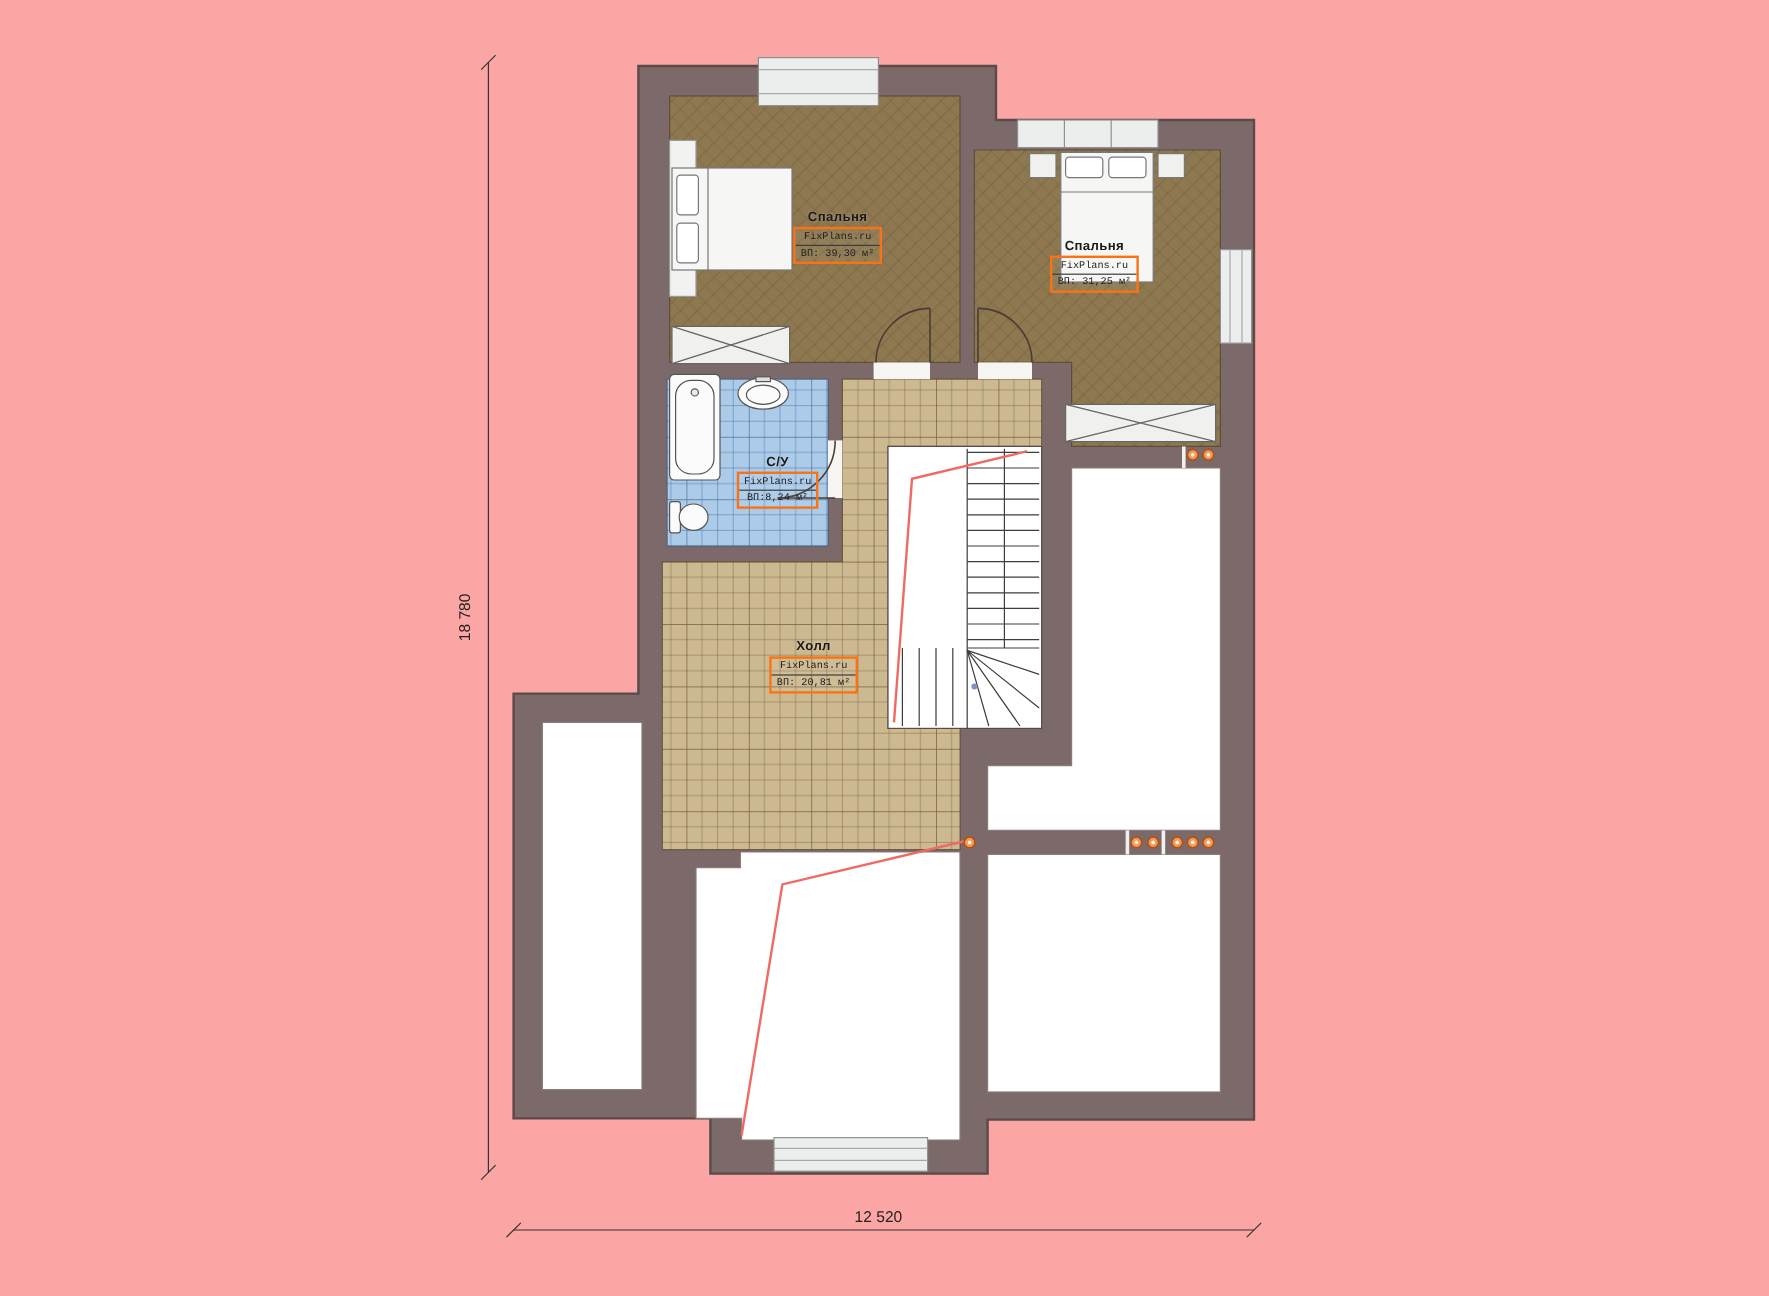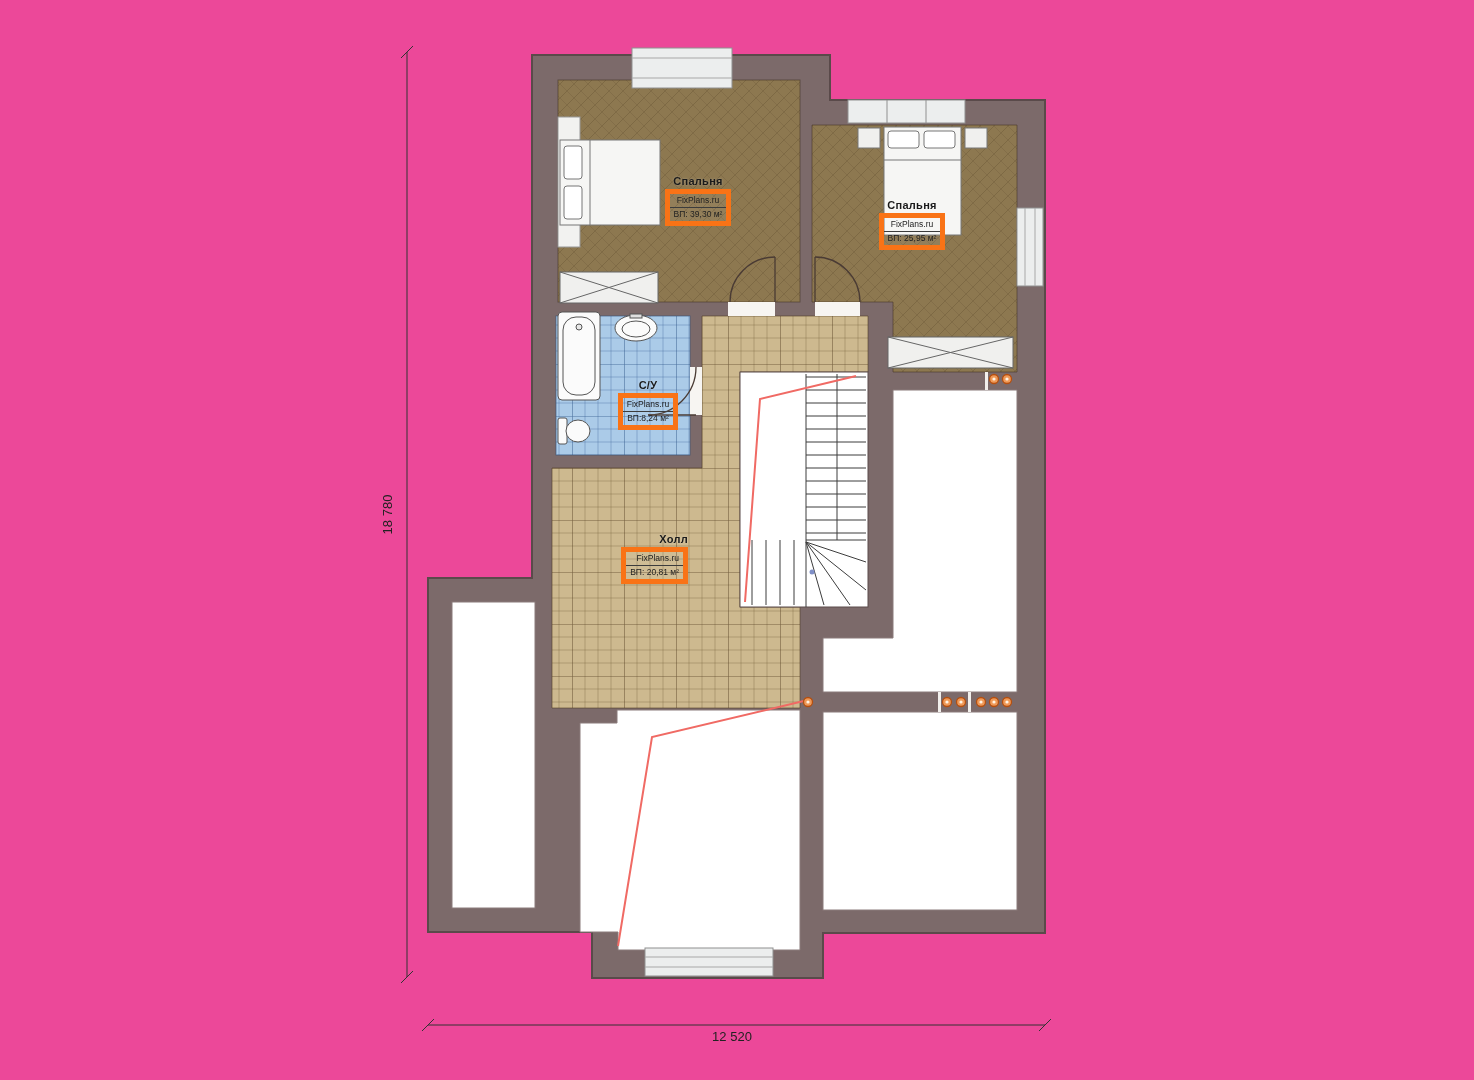--- a/index.html
+++ b/index.html
@@ -1,22 +1,22 @@
 <!DOCTYPE html>
 <html><head>
 <meta charset="utf-8">
 <style>
   html,body{margin:0;padding:0;background:#ffffff;}
-  #stage{position:relative;width:1474px;height:1080px;background:#ec4899;overflow:hidden;
+  #stage{position:relative;width:1474px;height:1080px;background:#fca5a5;overflow:hidden;
          font-family:"Liberation Sans", sans-serif;}
   #plan-svg{position:absolute;left:0;top:0;}
   .room-label{position:absolute;text-align:center;color:#1a1a1a;z-index:5;}
   .room-label .rname{font-size:11px;font-weight:bold;letter-spacing:.3px;margin-bottom:2px;
                      text-shadow:0 0 2px rgba(255,255,255,.35);}
-  .room-label .lbox{display:inline-block;border:5px solid #f97316;background:rgba(255,255,255,0.06);}
+  .room-label .lbox{display:inline-block;border:2px solid #f97316;background:rgba(255,255,255,0.06);font-family:Liberation Mono, monospace;}
   .room-label .lrow{font-size:8.5px;line-height:13px;padding:0 4px;white-space:nowrap;color:#222;}
   .room-label .lrow.area{border-top:1px solid #3c3c3c;}
   .dim-label{position:absolute;font-size:13px;color:#222;text-align:center;z-index:5;}
   .dim-v{transform:rotate(-90deg);transform-origin:center center;}
 </style>
 </head>
 <body>
 
 <div id="stage">
 
@@ -197,36 +197,36 @@
   <div class="lbox">
     <div class="lrow">FixPlans.ru</div>
     <div class="lrow area">ВП: 39,30 м²</div>
   </div>
 </div>
 
 <div class="room-label" style="left:862px;top:199px;width:100px;">
   <div class="rname">Спальня</div>
   <div class="lbox">
     <div class="lrow">FixPlans.ru</div>
-    <div class="lrow area">ВП: 25,95 м²</div>
+    <div class="lrow area">ВП: 31,25 м²</div>
   </div>
 </div>
 
 <div class="room-label" style="left:598px;top:379px;width:100px;">
   <div class="rname">С/У</div>
   <div class="lbox">
     <div class="lrow">FixPlans.ru</div>
     <div class="lrow area">ВП:8,24 м²</div>
   </div>
 </div>
 
-<div class="room-label" style="left:588px;top:533px;width:100px;text-align:right;">
+<div class="room-label" style="left:628px;top:533px;width:100px;">
   <div class="rname">Холл</div>
   <div class="lbox">
     <div class="lrow">FixPlans.ru</div>
     <div class="lrow area">ВП: 20,81 м²</div>
   </div>
 </div>
 
 <div class="dim-label dim-v" style="left:352px;top:507px;width:70px;">18 780</div>
-<div class="dim-label" style="left:682px;top:1029px;width:100px;">12 520</div>
+<div class="dim-label" style="left:682px;top:1006px;width:100px;">12 520</div>
 
 </div>
 
 </body></html>

